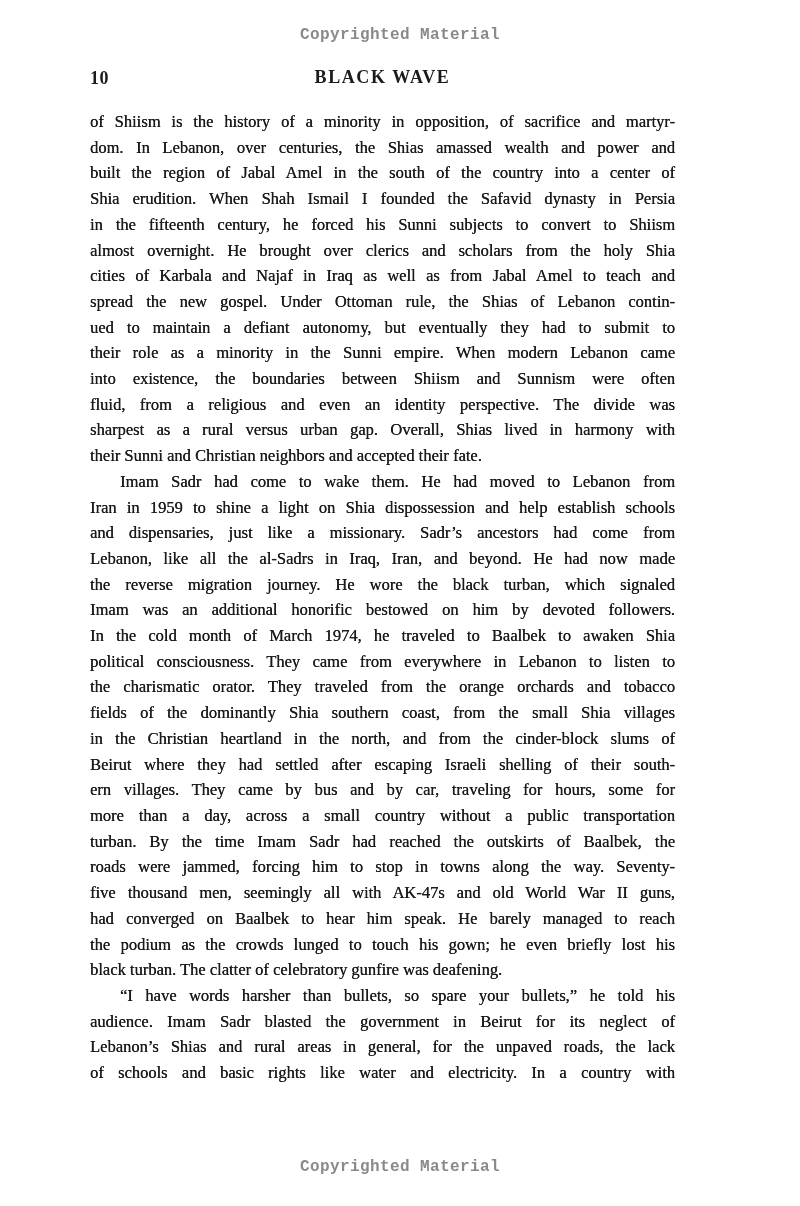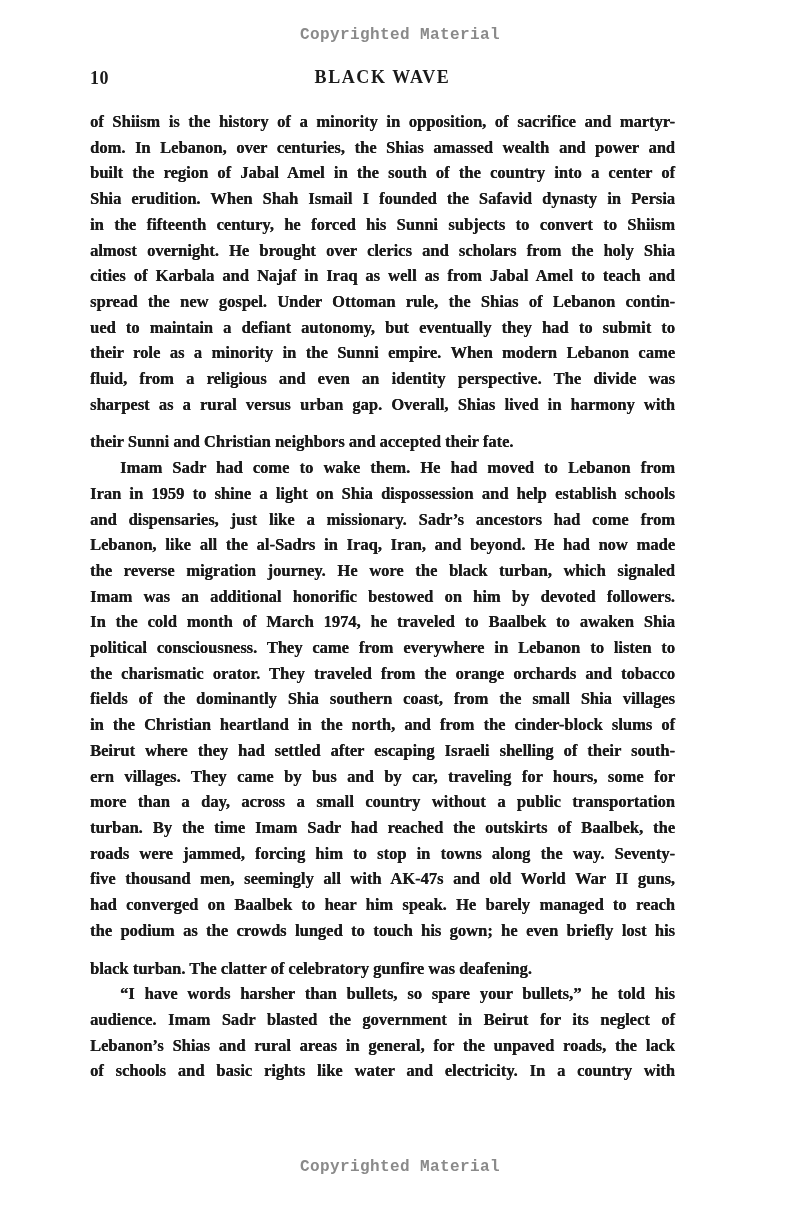--- a/index.html
+++ b/index.html
@@ -46,31 +46,29 @@
   }
   .bodytext {
     position: absolute;
     top: 109px;
     left: 90px;
     width: 585px;
     font-size: 16.5px;
     line-height: 25.7px;
     color: var(--body-text, #1b1b1b);
     text-shadow: 0.25px 0 0 currentColor; 
-    font-weight: bold;
   }
   .para { margin: 0; }
   .line {
     text-align: justify;
     text-align-last: justify;
   }
   .line.no-justify {
     text-align: right;
     text-align-last: left;
-    margin-top: 12px;
   }
   .line.indent { text-indent: 30px; }
   .line i { font-style: italic; }
 </style>
 </head>
 <body>
 
 <div class="page">
 
   <div class="wm wm-top">Copyrighted Material</div>
@@ -85,20 +83,21 @@
         <div class="line">of Shiism is the history of a minority in opposition, of sacrifice and martyr-</div>
         <div class="line">dom. In Lebanon, over centuries, the Shias amassed wealth and power and</div>
         <div class="line">built the region of Jabal Amel in the south of the country into a center of</div>
         <div class="line">Shia erudition. When Shah Ismail I founded the Safavid dynasty in Persia</div>
         <div class="line">in the fifteenth century, he forced his Sunni subjects to convert to Shiism</div>
         <div class="line">almost overnight. He brought over clerics and scholars from the holy Shia</div>
         <div class="line">cities of Karbala and Najaf in Iraq as well as from Jabal Amel to teach and</div>
         <div class="line">spread the new gospel. Under Ottoman rule, the Shias of Lebanon contin-</div>
         <div class="line">ued to maintain a defiant autonomy, but eventually they had to submit to</div>
         <div class="line">their role as a minority in the Sunni empire. When modern Lebanon came</div>
+        <div class="line">into existence, the boundaries between Shiism and Sunnism were often</div>
         <div class="line">fluid, from a religious and even an identity perspective. The divide was</div>
         <div class="line">sharpest as a rural versus urban gap. Overall, Shias lived in harmony with</div>
         <div class="line no-justify">their Sunni and Christian neighbors and accepted their fate.</div>
       </div>
       <div class="para">
         <div class="line indent">Imam Sadr had come to wake them. He had moved to Lebanon from</div>
         <div class="line">Iran in 1959 to shine a light on Shia dispossession and help establish schools</div>
         <div class="line">and dispensaries, just like a missionary. Sadr’s ancestors had come from</div>
         <div class="line">Lebanon, like all the al-Sadrs in Iraq, Iran, and beyond. He had now made</div>
         <div class="line">the reverse migration journey. He wore the black turban, which signaled</div>

